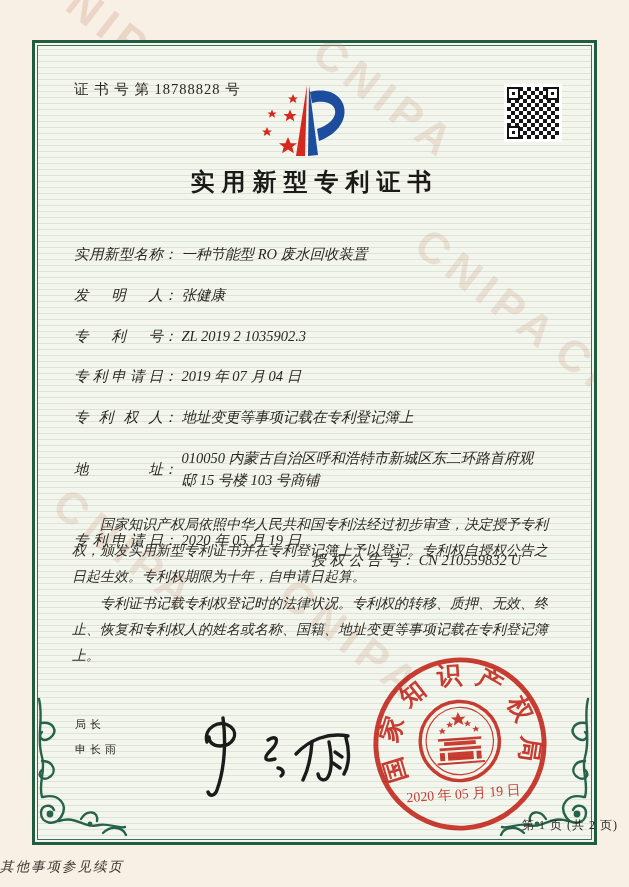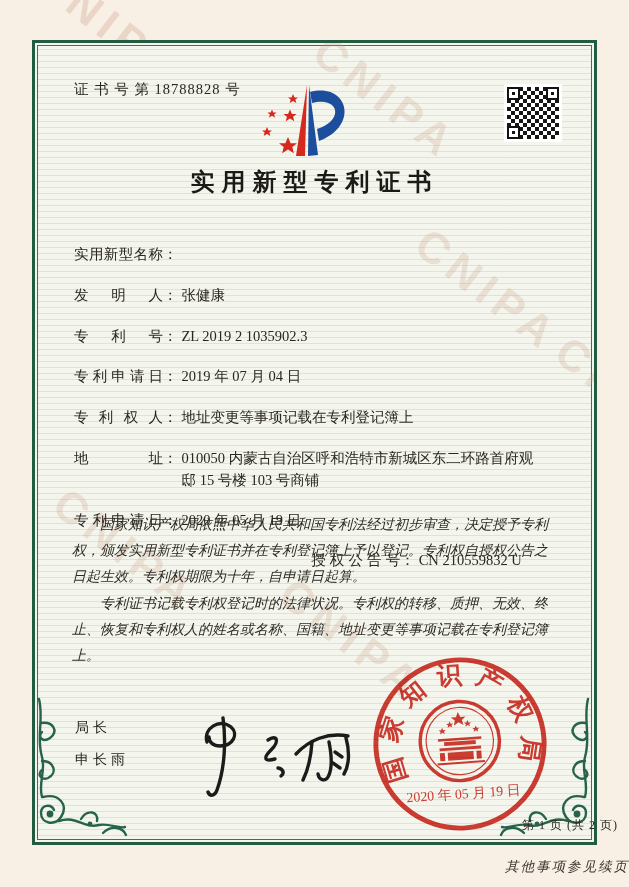--- a/index.html
+++ b/index.html
@@ -35,40 +35,40 @@
     background:repeating-conic-gradient(#161616 0% 25%, #ffffff 0% 50%) 0 0/8px 8px;}
   .fp{position:absolute;width:13px;height:13px;border:2.5px solid #121212;background:#fff;box-sizing:border-box;}
   .fp::after{content:"";position:absolute;left:2.5px;top:2.5px;width:3.5px;height:3.5px;background:#121212;}
   .fp.tl{left:3px;top:3px;} .fp.tr{right:3px;top:3px;} .fp.bl{left:3px;bottom:3px;}
   .title{
     position:absolute;left:0;right:0;top:166px;z-index:2;text-align:center;
     font-size:24px;font-weight:bold;letter-spacing:7px;color:#1c1a17;
   }
   
   .fields{position:absolute;left:74px;top:244px;width:486px;z-index:2;font-size:14.5px;}
-  .frow{display:flex;align-items:flex-start;margin-bottom:19px;line-height:1.5;}
+  .frow{display:flex;align-items:center;margin-bottom:19px;line-height:1.5;font-style:italic;}
   .flabel{display:inline-block;width:89px;text-align:justify;text-align-last:justify;white-space:pre-line;flex:none;}
   .colon{flex:none;}
   .fvalue{margin-left:4px;}
   .fvalue.addr{max-width:362px;}
   .pair2{margin-left:10px;display:flex;margin-top:40px;}
   
   .legal{position:absolute;left:72px;top:512px;width:484px;z-index:2;
     font-size:14px;line-height:1.87;font-style:italic;color:#2e2a24;}
   .legal p{margin:0;text-indent:2em;}
-  .officer{position:absolute;left:75px;top:712px;z-index:2;font-size:14px;letter-spacing:4px;line-height:2.25;}
+  .officer{position:absolute;left:75px;top:712px;z-index:2;font-size:11px;letter-spacing:4px;line-height:2.25;}
   .sig{position:absolute;left:190px;top:700px;z-index:2;}
   
   .seal{position:absolute;left:366px;top:650px;width:188px;height:188px;z-index:3;
     transform:rotate(-4deg);opacity:0.93;mix-blend-mode:multiply;}
   .orn{position:absolute;top:697px;z-index:1;}
   .orn-left{left:33px;}
   .orn-right{left:499px;transform:scaleX(-1);}
   .pagenum{position:absolute;left:0;right:11px;top:817px;z-index:2;text-align:right;font-size:12px;letter-spacing:1px;}
-  .note{position:absolute;left:0;right:0;top:858px;z-index:2;text-align:right;font-size:13.5px;font-style:italic;letter-spacing:2px;color:#3a352e;}
+  .note{position:absolute;left:0;right:0;top:858px;z-index:2;text-align:left;font-size:13.5px;font-style:italic;letter-spacing:2px;color:#3a352e;}
 </style>
 </head>
 <body>
 
 <div class="page">
 
   <span class="wm" style="left:24px;top:0px;">CNIPA</span>
 
   <div class="frame">
     <span class="wm" style="left:266px;top:30px;">CNIPA</span>
@@ -102,20 +102,21 @@
     <div class="fp tr"></div>
     <div class="fp bl"></div>
   </div>
 
   <div class="title">实用新型专利证书</div>
 
   <div class="fields">
     <div class="frow">
       <span class="flabel">实用新型名称</span>
         <span class="colon">：</span>
+      <span class="fvalue">一种节能型 RO 废水回收装置</span>
     </div>
     <div class="frow">
       <span class="flabel">发　明　人</span>
         <span class="colon">：</span>
       <span class="fvalue">张健康</span>
     </div>
     <div class="frow">
       <span class="flabel">专　利　号</span>
         <span class="colon">：</span>
       <span class="fvalue">ZL 2019 2 1035902.3</span>

